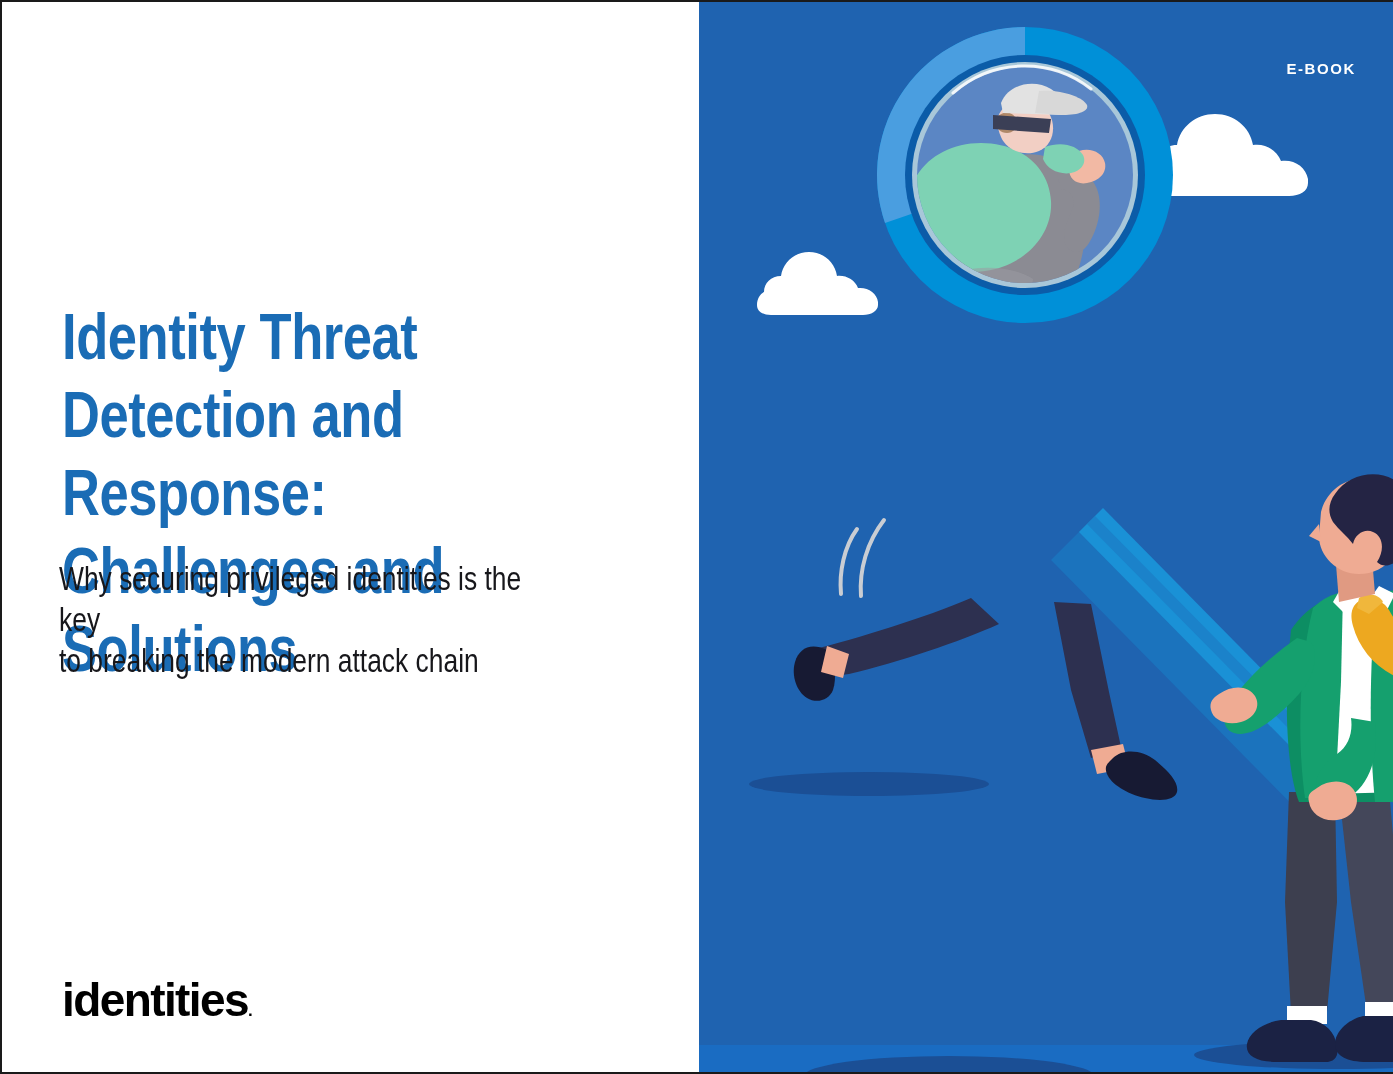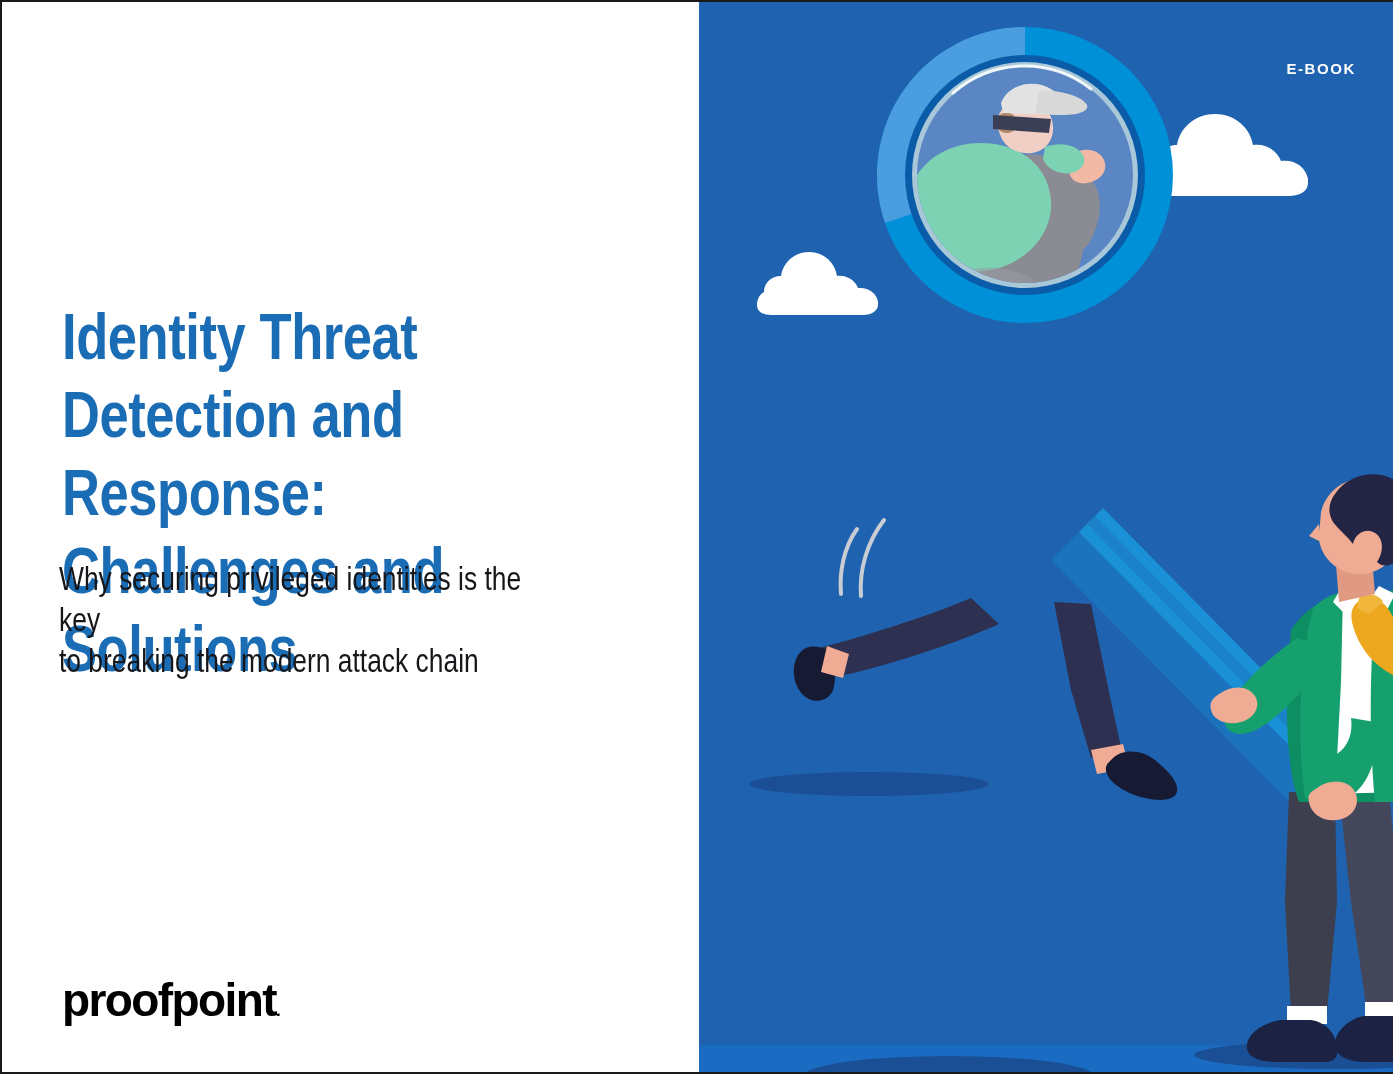--- a/index.html
+++ b/index.html
@@ -297,16 +297,16 @@
 
     <div class="ebook-label">E-BOOK</div>
   </div>
 
   <div class="left-panel">
     <div class="title">Identity Threat
 Detection and Response:
 Challenges and Solutions</div>
     <div class="subtitle">Why securing privileged identities is the key
 to breaking the modern attack chain</div>
-    <div class="logo"><span>proofpoint</span><span class="reg">.</span></div>
+    <div class="logo"><span>identities</span><span class="reg">.</span></div>
   </div>
 
 </div>
 
 </body></html>

